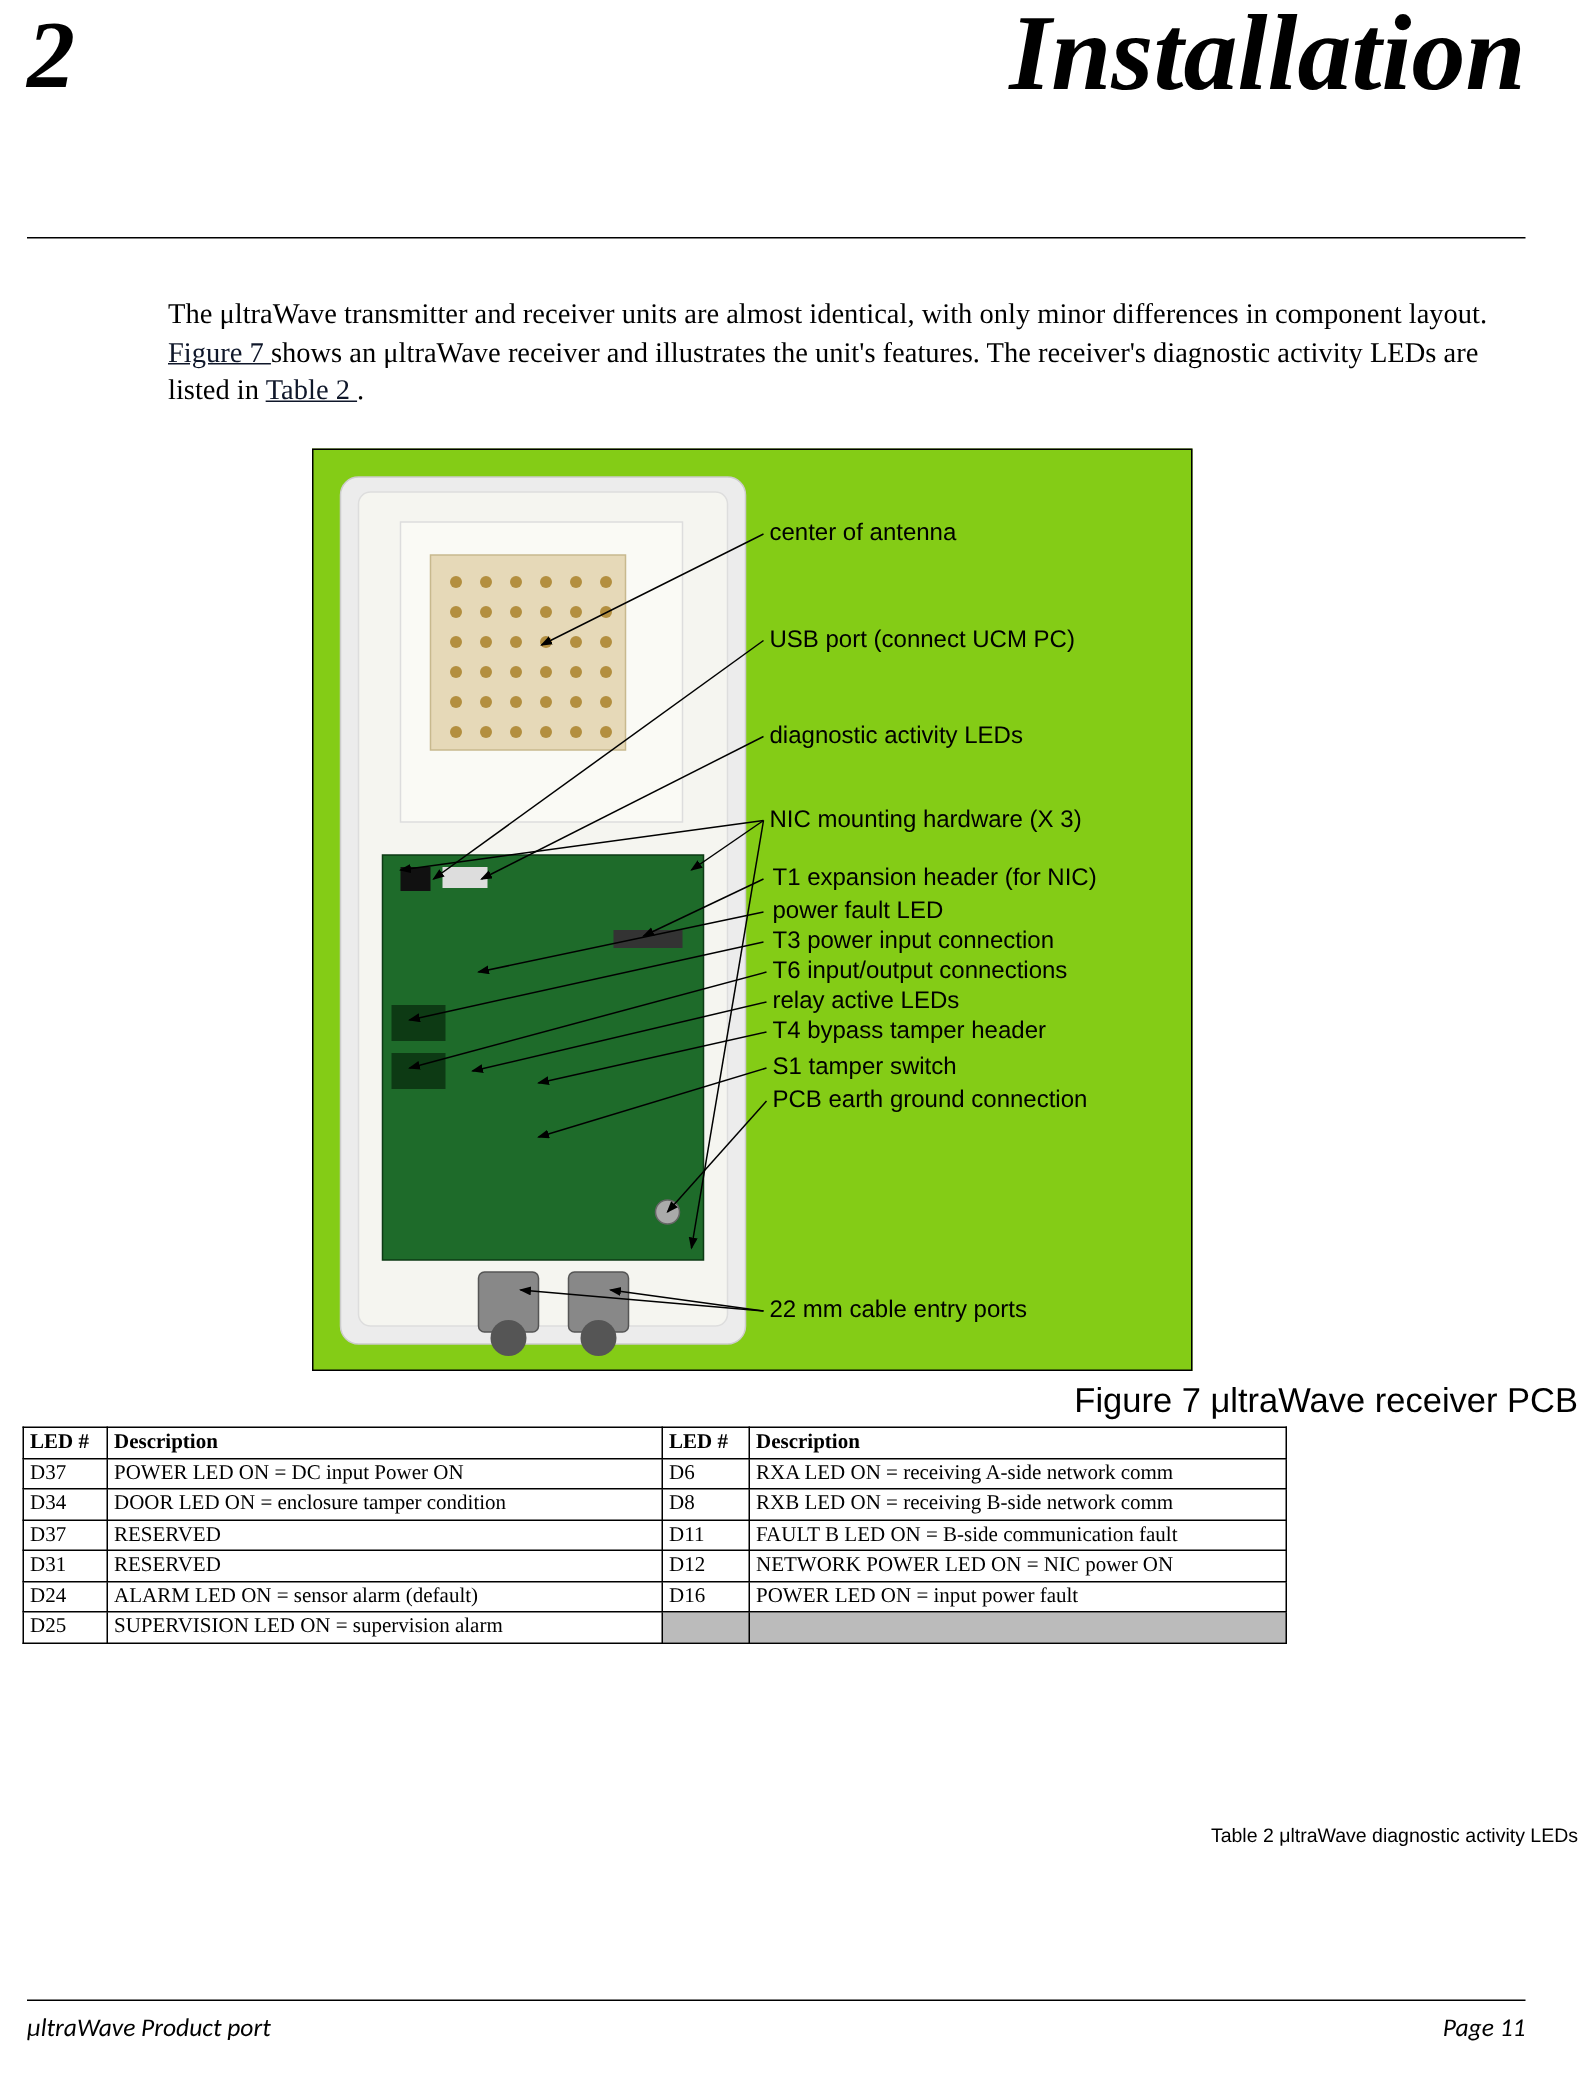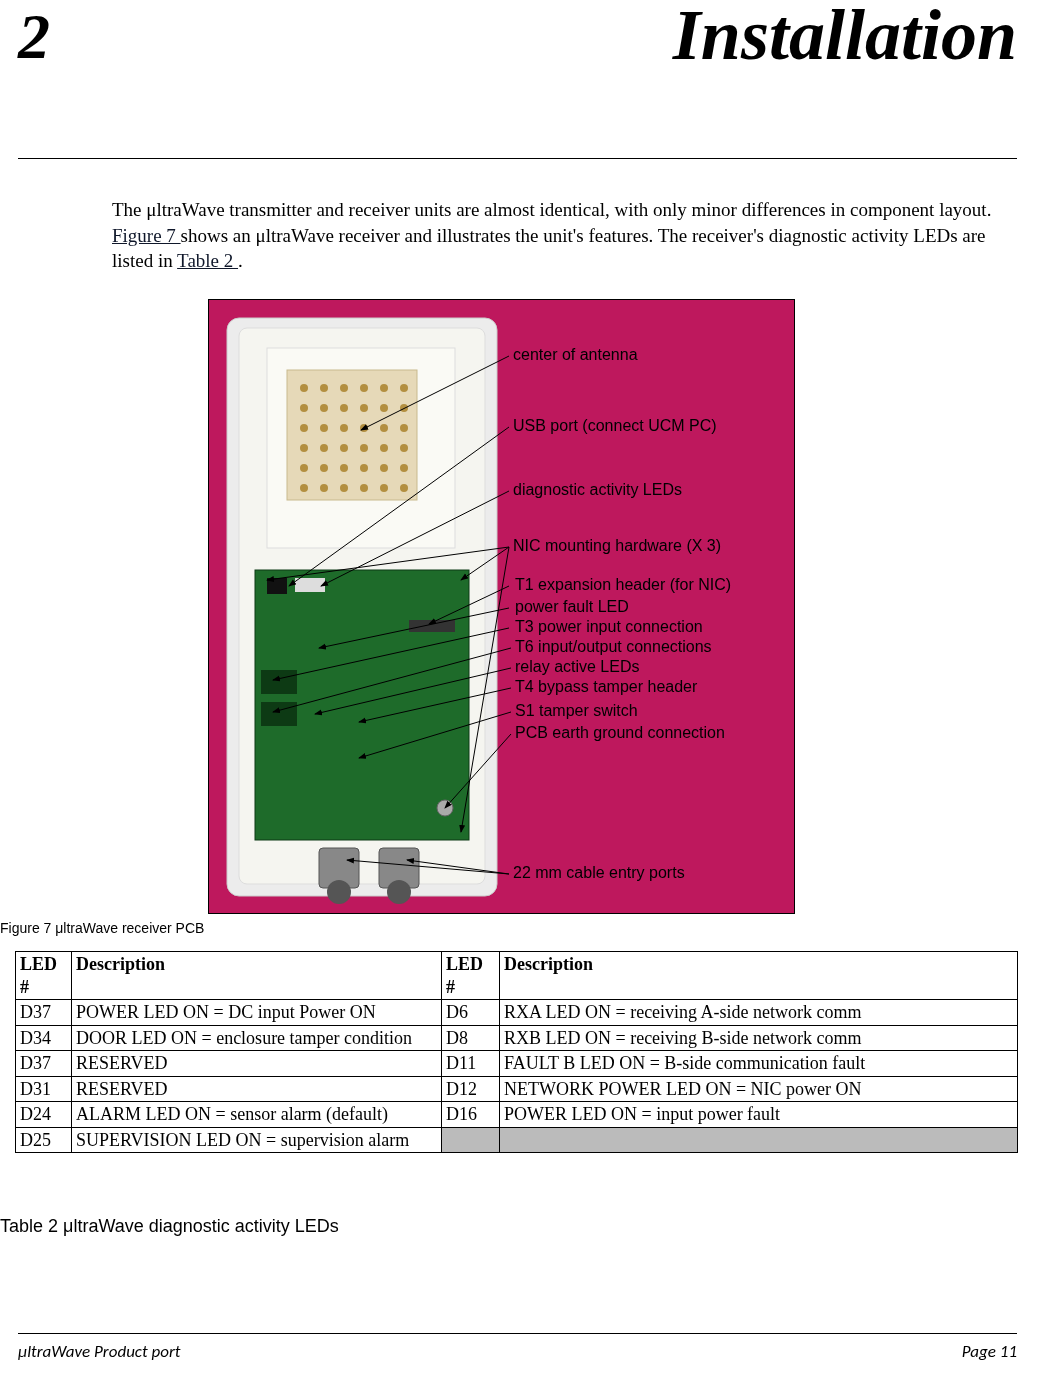--- a/index.html
+++ b/index.html
@@ -54,41 +54,41 @@
     font-family: "Book Antiqua", Palatino, serif;
   }
   .link { color: #0f172a; text-decoration: underline; }
   .figure-box {
     position: absolute;
     top: 299px;
     left: 208px;
     width: 585px;
     height: 613px;
     border: 1px solid #000;
-    background: #be185d;
+    background: #84cc16;
   }
   .figure-box svg { display: block; }
   .figure-caption {
     position: absolute;
     top: 920px;
     left: 0;
     right: 0;
-    text-align: left;
+    text-align: right;
     font-family: Arial, Helvetica, sans-serif;
-    font-size: 14px;
+    font-size: 23px;
   }
   table.led-table {
     position: absolute;
     top: 951px;
     left: 15px;
     right: 35px;
-    width: 1003px;
+    width: 843px;
     border-collapse: collapse;
     font-family: "Book Antiqua", Palatino, serif;
-    font-size: 18px;
+    font-size: 14px;
   }
   table.led-table th, table.led-table td {
     border: 1px solid #000;
     padding: 1px 4px;
     text-align: left;
     vertical-align: top;
     line-height: 1.25;
   }
   table.led-table th {
     font-weight: bold;
@@ -96,23 +96,23 @@
   .col-led1 { width: 56px; }
   .col-desc1 { width: 370px; }
   .col-led2 { width: 58px; }
   .col-desc2 { width: auto; }
   .empty-cell { background: #bbb; }
   .table-caption {
     position: absolute;
     top: 1216px;
     left: 0;
     right: 0;
-    text-align: left;
+    text-align: right;
     font-family: Arial, Helvetica, sans-serif;
-    font-size: 18px;
+    font-size: 13px;
   }
   .footer-rule {
     position: absolute;
     bottom: 50px;
     left: 18px;
     right: 35px;
     border-top: 1px solid #000;
   }
   .footer-left {
     position: absolute;

